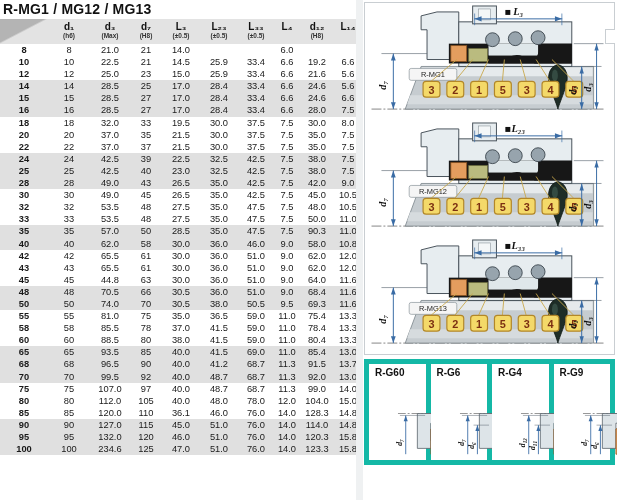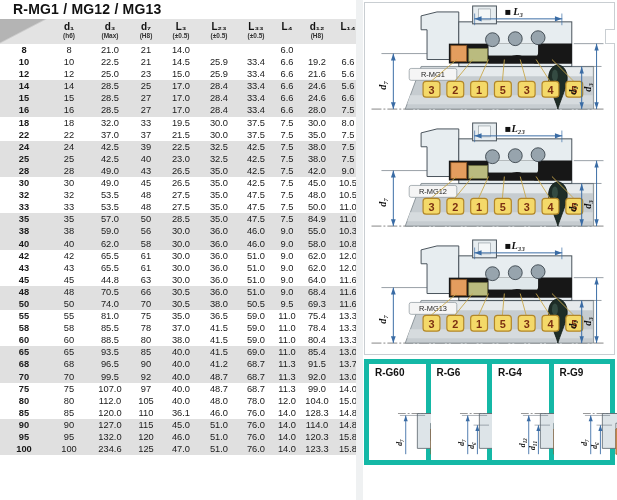--- a/index.html
+++ b/index.html
@@ -1,19 +1,19 @@
 <!DOCTYPE html>
 <html><head>
 <meta charset="utf-8">
 <style>
   html,body{margin:0;padding:0;background:#fff;}
   .page{position:relative;width:617px;height:500px;background:#fff;overflow:hidden;
         font-family:"Liberation Sans","DejaVu Sans",sans-serif;color:#111;}
   
-  .title{position:absolute;top:1px;left:13px;font-size:14px;font-weight:bold;letter-spacing:.2px;}
+  .title{position:absolute;top:1px;left:3px;font-size:14px;font-weight:bold;letter-spacing:.2px;}
   
   table.spec{position:absolute;top:19px;left:0;width:362px;border-collapse:collapse;table-layout:fixed;}
   table.spec th{background:#e3e3e3;vertical-align:top;padding:2px 0 1px 0;height:22px;}
   table.spec th.corner{background:linear-gradient(to bottom right,#b4b4b4 0 46%,#e3e3e3 50%);}
   .h-main{font-size:10px;font-weight:bold;line-height:11px;text-align:center;}
   .h-note{font-size:6.5px;color:#333;line-height:7px;text-align:center;}
   table.spec td{font-size:9.3px;height:12.1px;line-height:12.1px;padding:0;text-align:center;
                 white-space:nowrap;overflow:hidden;color:#1a1a1a;}
   table.spec td.rowlab{font-weight:bold;}
   table.spec tr.stripe td{background:#e0e0e0;}
@@ -183,20 +183,32 @@
           <td>32.0</td>
           <td>33</td>
           <td>19.5</td>
           <td>30.0</td>
           <td>37.5</td>
           <td>7.5</td>
           <td>30.0</td>
           <td>8.0</td>
         </tr>
         <tr>
+          <td class="rowlab">20</td>
+          <td>20</td>
+          <td>37.0</td>
+          <td>35</td>
+          <td>21.5</td>
+          <td>30.0</td>
+          <td>37.5</td>
+          <td>7.5</td>
+          <td>35.0</td>
+          <td>7.5</td>
+        </tr>
+        <tr>
           <td class="rowlab">22</td>
           <td>22</td>
           <td>37.0</td>
           <td>37</td>
           <td>21.5</td>
           <td>30.0</td>
           <td>37.5</td>
           <td>7.5</td>
           <td>35.0</td>
           <td>7.5</td>
@@ -275,34 +287,22 @@
         </tr>
         <tr class="stripe">
           <td class="rowlab">35</td>
           <td>35</td>
           <td>57.0</td>
           <td>50</td>
           <td>28.5</td>
           <td>35.0</td>
           <td>47.5</td>
           <td>7.5</td>
-          <td>84.9</td>
+          <td>90.3</td>
           <td>11.0</td>
-        </tr>
-        <tr class="stripe">
-          <td class="rowlab">38</td>
-          <td>38</td>
-          <td>59.0</td>
-          <td>56</td>
-          <td>30.0</td>
-          <td>36.0</td>
-          <td>46.0</td>
-          <td>9.0</td>
-          <td>55.0</td>
-          <td>10.3</td>
         </tr>
         <tr class="stripe">
           <td class="rowlab">40</td>
           <td>40</td>
           <td>62.0</td>
           <td>58</td>
           <td>30.0</td>
           <td>36.0</td>
           <td>46.0</td>
           <td>9.0</td>

